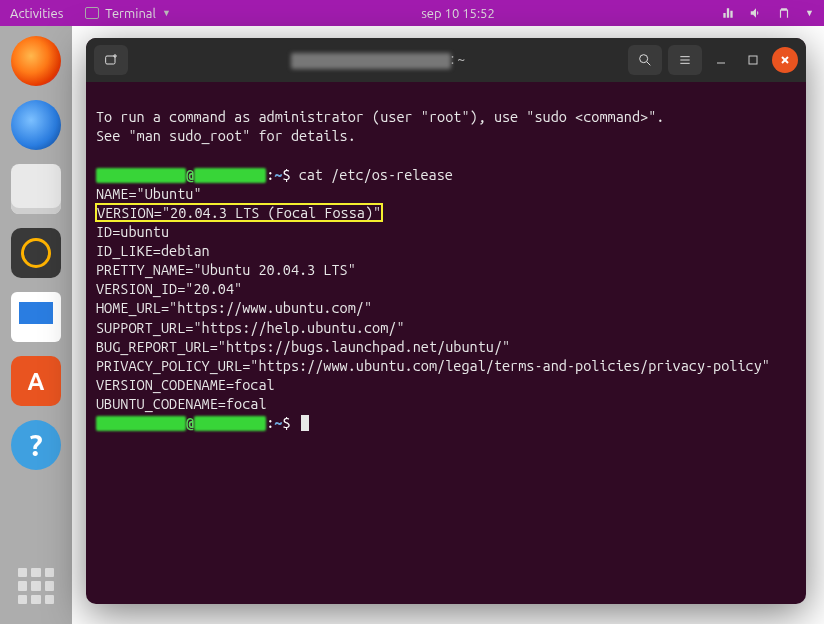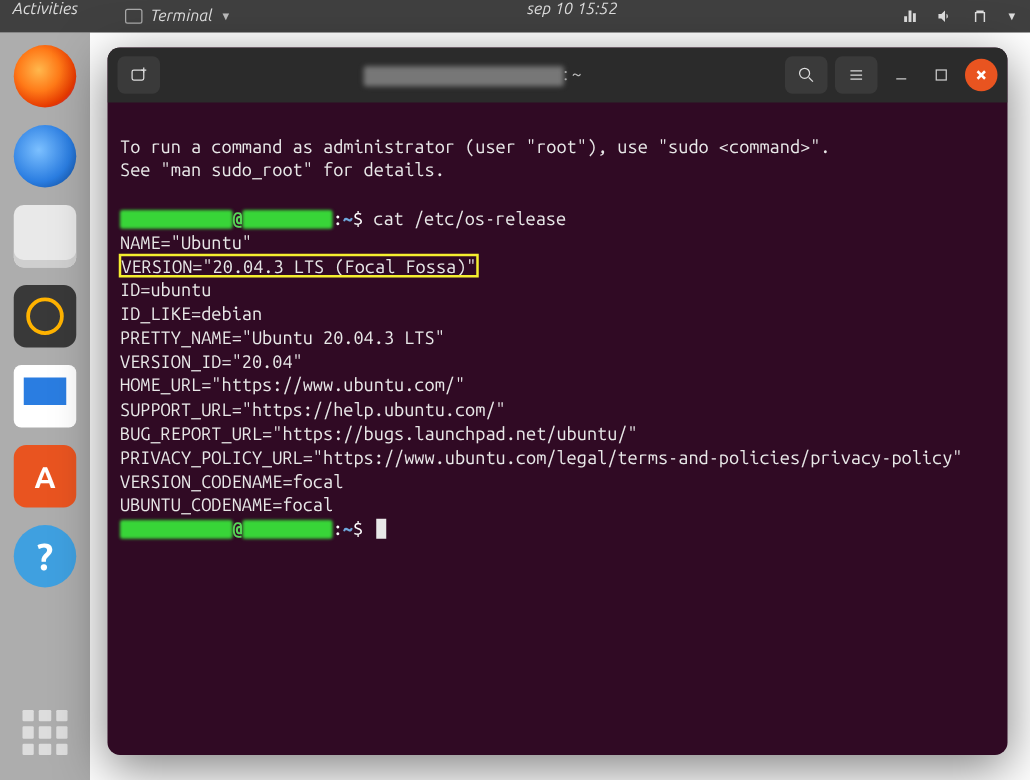--- a/index.html
+++ b/index.html
@@ -5,27 +5,26 @@
   * { margin: 0; padding: 0; box-sizing: border-box; }
   body {
     width: 824px; height: 624px;
     background: #fff;
     font-family: Ubuntu, "Segoe UI", sans-serif;
     position: relative;
     overflow: hidden;
   }
   .topbar {
     position: absolute; top: 0; left: 0; right: 0;
-    height: 26px; background: #404040; color: #ddd;
-    display: flex; font-size: 13px;
+    height: 26px; background: #a21caf; color: #ddd;
+    display: flex; align-items: center; font-size: 13px;
     padding: 0 10px;
-    font-style: italic;
   }
   .topbar .activities { cursor: pointer; }
-  .topbar .appmenu { display:flex; align-items:center; margin-left: 38px; gap:6px; cursor:pointer;}
+  .topbar .appmenu { display:flex; align-items:center; margin-left: 22px; gap:6px; cursor:pointer;}
   .topbar .appmenu .terminal-ico { width:14px;height:12px;border:1px solid #aaa;border-radius:2px;display:inline-block;position:relative;}
   .topbar .appmenu .caret { font-size: 9px; color:#bbb;}
   .topbar .clock { position:absolute; left:50%; transform:translateX(-50%);margin-left:46px;}
   .topbar .tray { margin-left:auto; display:flex; gap:14px; align-items:center; }
   .topbar .tray svg { width:14px; height:14px; fill:#ddd; }
   
   .dock {
     position:absolute; left:0; top:26px; bottom:0;
     width:72px; background: rgba(20,20,20,0.35);
     display:flex; flex-direction:column; align-items:center;

